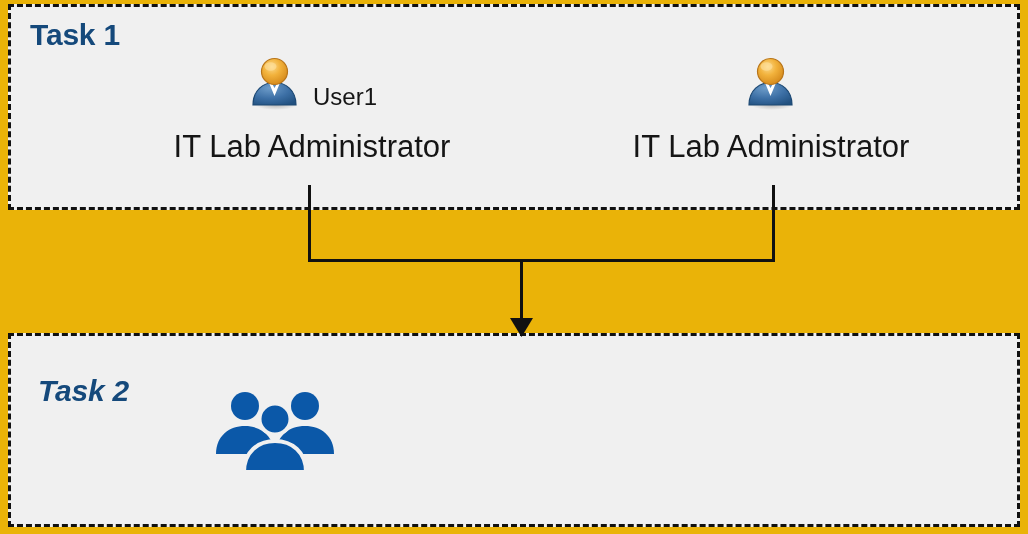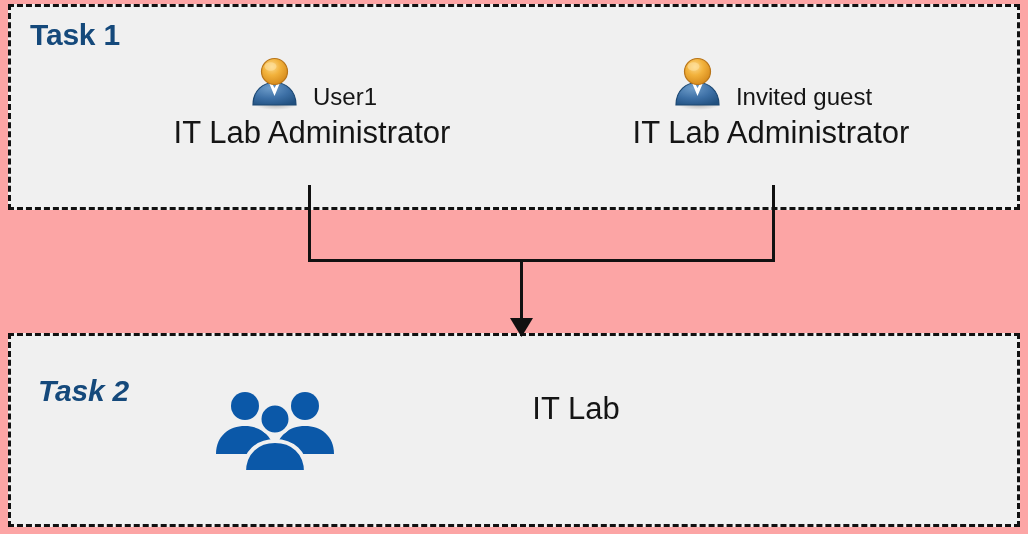--- a/index.html
+++ b/index.html
@@ -10,21 +10,21 @@
   }
   body {
     font-family: "Liberation Sans", sans-serif;
     -webkit-font-smoothing: antialiased;
   }
 
   #canvas {
     position: relative;
     width: 1028px;
     height: 534px;
-    background: #fca5a5;
+    background: #eab308;
     overflow: hidden;
   }
 
   
   .task-box {
     position: absolute;
     background: #F0F0F0;
     border: 3px dashed #111111;
     box-sizing: border-box;
   }
@@ -73,21 +73,21 @@
     color: #151515;
     line-height: 1;
     margin-top: 28px;
   }
   .person-role {
     display: block;
     text-align: center;
     font-size: 31px;
     color: #151515;
     line-height: 1;
-    margin-top: 3px;
+    margin-top: 17px;
   }
 
   
   .person-icon {
     width: 56px;
     height: 56px;
     flex: 0 0 56px;
     display: block;
   }
 
@@ -184,21 +184,20 @@
               <stop offset="100%" stop-color="#8a8a8a" stop-opacity="0"></stop>
             </radialGradient>
           </defs>
           <ellipse cx="29" cy="50" rx="21" ry="5" fill="url(#shadG2)"></ellipse>
           <path d="M6 50 C6 35 16.5 27.5 27.5 27.5 C38.5 27.5 49 35 49 50 Z" fill="url(#bodyG2)" stroke="#1C4873" stroke-width="1.2"></path>
           <path d="M22.5 29 L27.5 41 L32.5 29 L30.5 27.6 L27.5 33 L24.5 27.6 Z" fill="#FFFFFF"></path>
           <circle cx="27.5" cy="16.5" r="13" fill="url(#headG2)" stroke="#B8751A" stroke-width="1.2"></circle>
           <ellipse cx="23.5" cy="11.5" rx="6" ry="4.2" fill="#FFE3A6" opacity="0.55"></ellipse>
         </svg>
       </span>
-      <span class="person-name">Invited guest</span>
     </div>
     <span class="person-role">IT Lab Administrator</span>
   </div>
 
   <div id="task2-box" class="task-box"></div>
 
   <div id="task2-title" class="task-title">Task 2</div>
 
   <div id="group-icon-wrap">
     <svg id="group-icon" viewBox="0 0 118 84" xmlns="http://www.w3.org/2000/svg">
@@ -210,21 +209,20 @@
         <circle cx="89" cy="18" r="14"></circle>
         <path d="M60 66 C60 48 73 38 89 38 C105 38 118 48 118 66 Z"></path>
 
         <circle cx="59" cy="31" r="15.5" stroke="#F0F0F0" stroke-width="4"></circle>
         <path d="M28 84 C28 64 42 53 59 53 C76 53 90 64 90 84 Z" stroke="#F0F0F0" stroke-width="4"></path>
       </g>
     </svg>
   </div>
 
   <div id="group-label">
-    <span class="line">IT Lab</span>
   </div>
 
   <svg id="connector" viewBox="0 0 1028 534" xmlns="http://www.w3.org/2000/svg">
     <g stroke="#111111" stroke-width="3" fill="none">
 
       <path d="M309.5 185 L309.5 260.5"></path>
 
       <path d="M773.5 185 L773.5 260.5"></path>
 
       <path d="M308 260.5 L775 260.5"></path>

